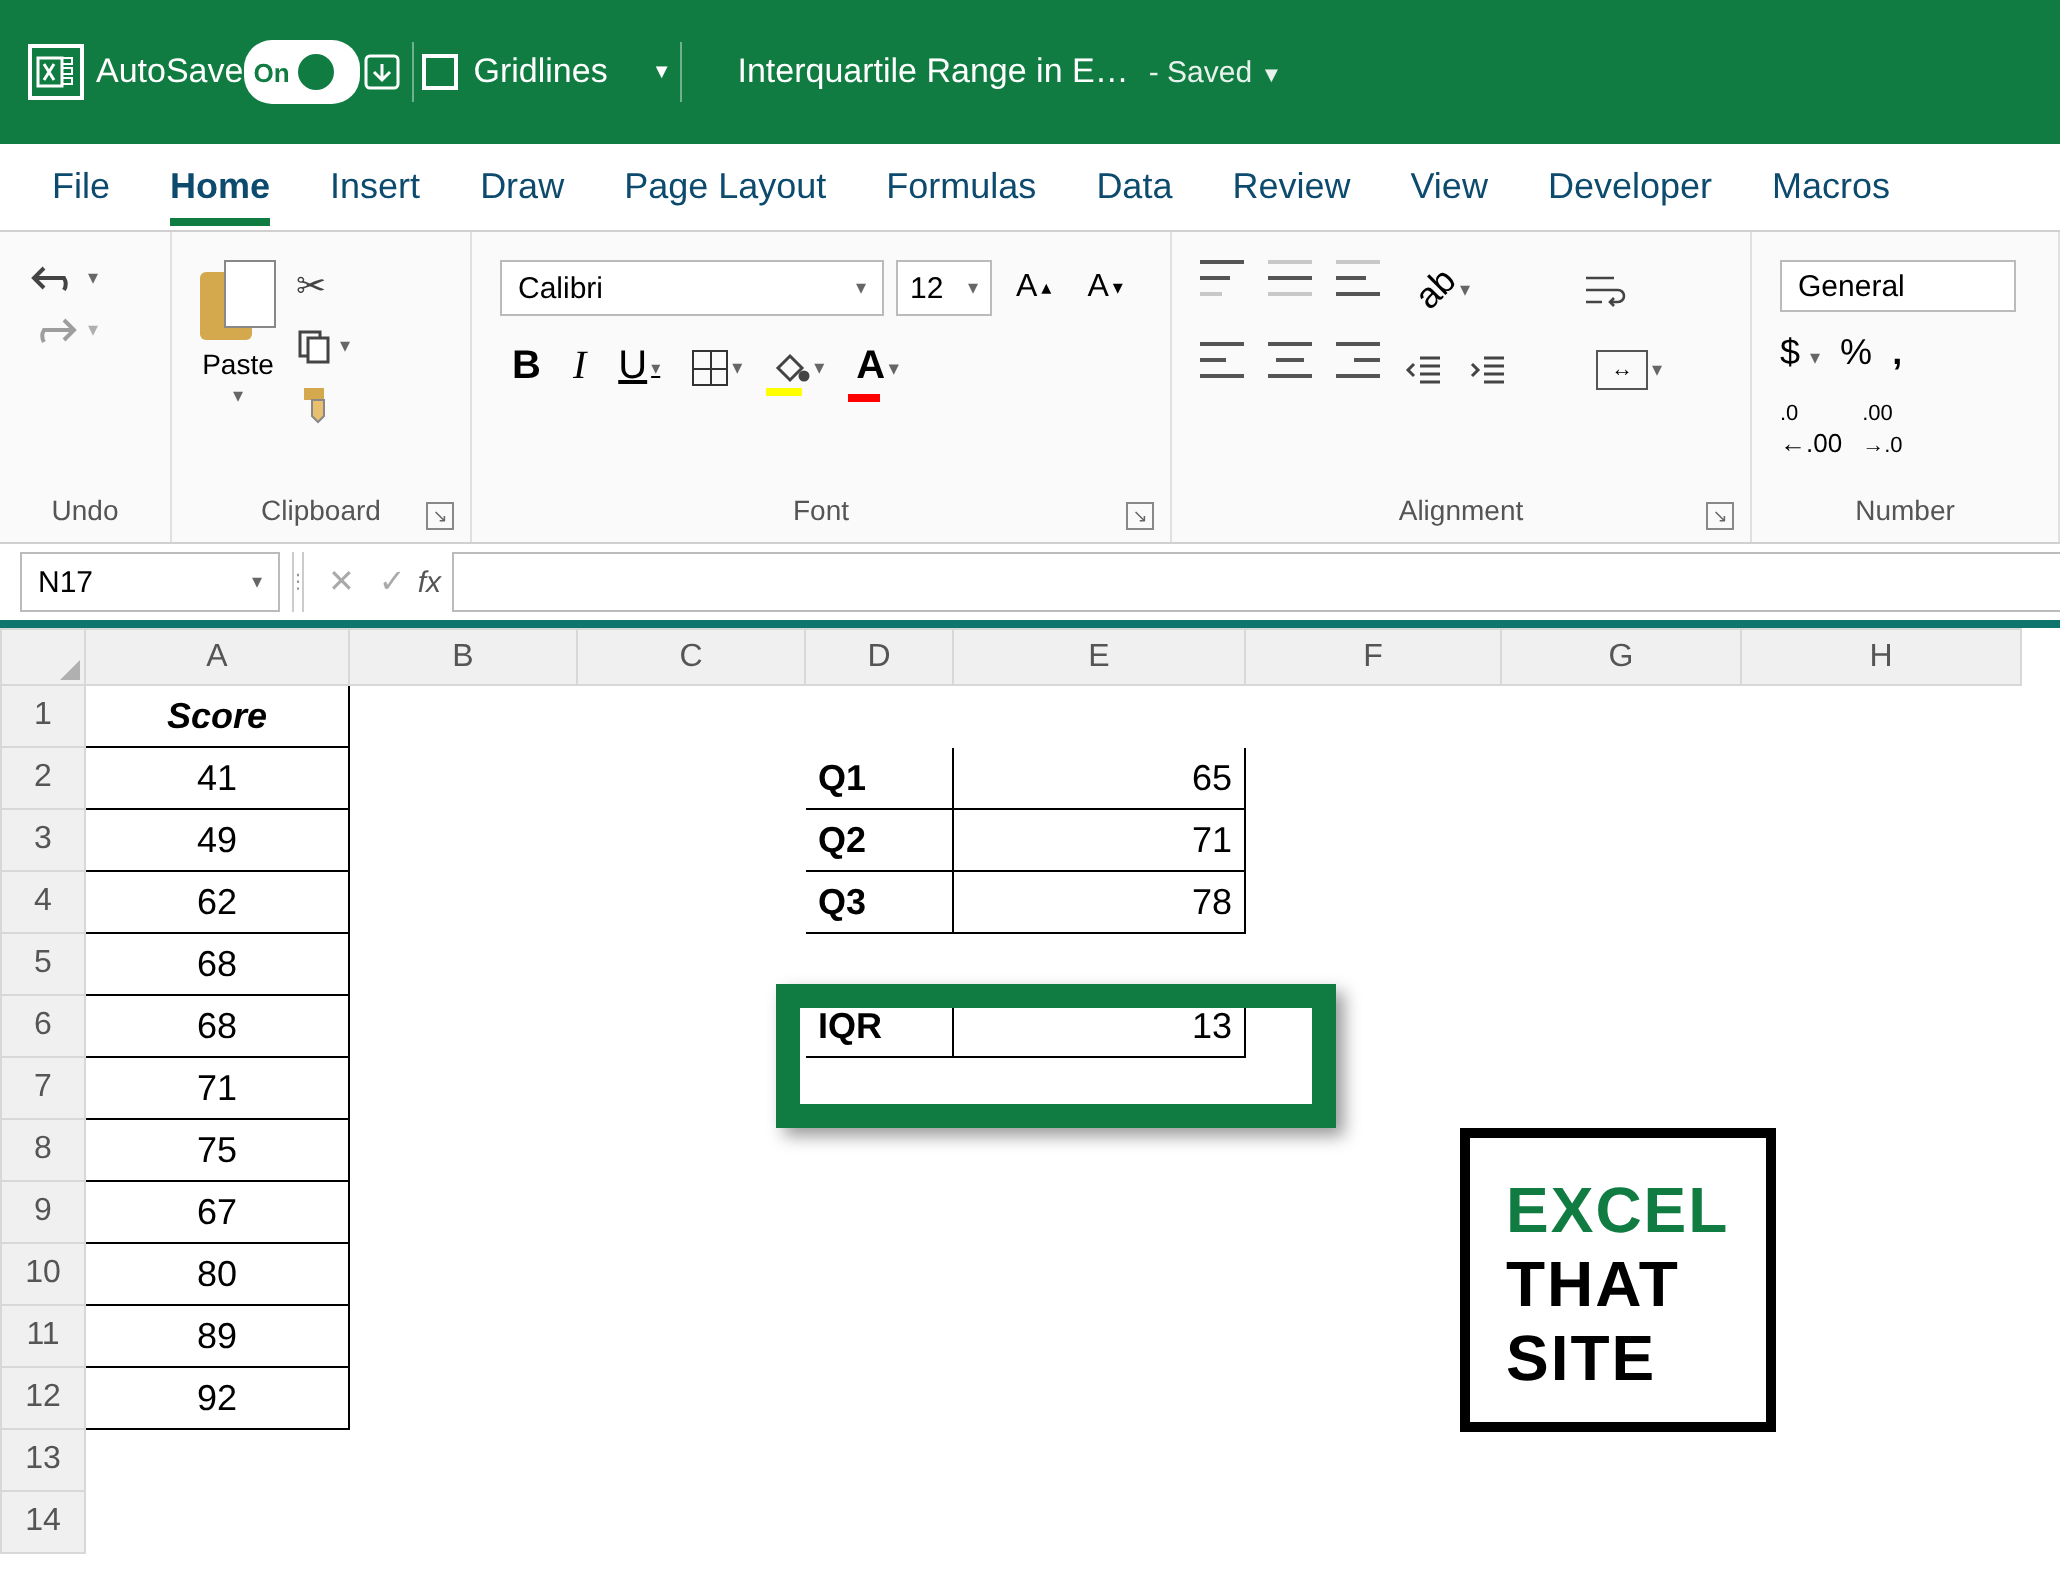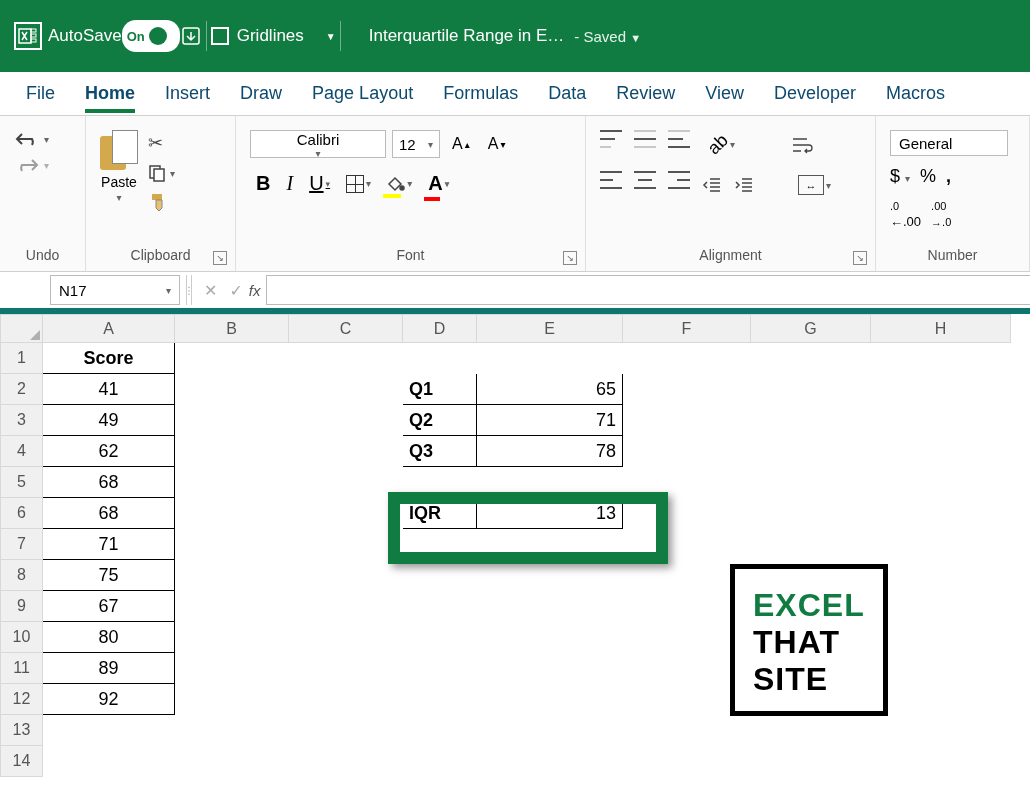--- a/index.html
+++ b/index.html
@@ -44,21 +44,21 @@
 .paste-col { display: flex; flex-direction: column; align-items: center; gap: 2px; }
 .paste-icon { width: 38px; height: 42px; position: relative; }
 .clipboard-back { position: absolute; top: 6px; left: 0; width: 26px; height: 34px; background: #d4a84c; border-radius: 3px; }
 .clipboard-front { position: absolute; top: 0; left: 12px; width: 26px; height: 34px; background: #fff; border: 1px solid #888; }
 .paste-label { font-size: 14px; }
 .clip-col { display: flex; flex-direction: column; gap: 10px; padding-top: 2px; }
 .clip-btn { display: flex; align-items: center; gap: 4px; font-size: 18px; color: #444; }
 
 
 .font-row1 { display: flex; gap: 6px; align-items: center; }
-.font-combo { border: 1px solid #bbb; height: 28px; width: 136px; padding: 0 8px; display: flex; align-items: center; justify-content: space-between; font-size: 15px; background: #fff; flex-direction: column; }
+.font-combo { border: 1px solid #bbb; height: 28px; width: 192px; padding: 0 8px; display: flex; align-items: center; justify-content: space-between; font-size: 15px; background: #fff; }
 .size-combo { border: 1px solid #bbb; height: 28px; width: 48px; padding: 0 6px; display: flex; align-items: center; justify-content: space-between; font-size: 15px; background: #fff; }
 .font-btn { font-size: 18px; padding: 4px 6px; display: flex; align-items: center; gap: 2px; }
 .font-col { display: flex; flex-direction: column; gap: 10px; }
 .font-row2 { display: flex; gap: 4px; align-items: center; }
 .bold { font-weight: bold; font-size: 20px; }
 .italic { font-style: italic; font-size: 20px; font-family: serif; }
 .underline { text-decoration: underline; font-size: 20px; }
 .border-icon { width: 18px; height: 18px; border: 1px solid #333; position: relative; }
 .border-icon::before { content: ''; position: absolute; top: 50%; left: 0; right: 0; height: 1px; background: #333; }
 .border-icon::after { content: ''; position: absolute; left: 50%; top: 0; bottom: 0; width: 1px; background: #333; }
@@ -77,38 +77,38 @@
 .orient-btn { font-size: 18px; }
 .wh { width: 26px; height: 20px; border: 1px solid #555; display: flex; align-items: center; justify-content: center; }
 
 
 .num-col { display: flex; flex-direction: column; gap: 10px; }
 .num-combo { border: 1px solid #bbb; height: 26px; width: 118px; padding: 0 8px; display: flex; align-items: center; font-size: 15px; background: #fff; }
 .num-row { display: flex; gap: 10px; align-items: center; font-size: 18px; }
 .dec-btn { font-size: 14px; position: relative; }
 
 
-.formula-bar { height: 42px; display: flex; align-items: center; border-bottom: 6px solid #0f766e; background: #fff; padding-left: 40px; }
+.formula-bar { height: 42px; display: flex; align-items: center; border-bottom: 4px solid #0f766e; background: #fff; }
 .name-box { width: 130px; border: 1px solid #bbb; height: 30px; margin-left: 10px; display: flex; align-items: center; justify-content: space-between; padding: 0 8px; font-size: 15px; }
 .fb-sep { width: 6px; height: 30px; border-left: 1px solid #ccc; border-right: 1px solid #ccc; margin: 0 6px; display: flex; align-items: center; justify-content: center; color: #999; font-size: 10px; }
 .fb-btn { padding: 0 6px; font-size: 16px; color: #aaa; }
 .fx { font-style: italic; font-size: 15px; color: #555; margin-right: 6px; }
 .formula-input { flex: 1; height: 30px; border: 1px solid #bbb; border-right: none; }
 
 
 .grid { position: relative; }
 .grid-table { border-collapse: collapse; }
 .col-head { background: #f0f0f0; border: 1px solid #d8d8d8; text-align: center; font-size: 16px; color: #555; height: 28px; }
 .row-head { background: #f0f0f0; border: 1px solid #d8d8d8; text-align: center; font-size: 16px; color: #555; width: 42px; }
 .corner { background: #f0f0f0; border: 1px solid #d8d8d8; width: 42px; height: 28px; position: relative; }
 .corner::after { content: ''; position: absolute; bottom: 2px; right: 2px; border-style: solid; border-width: 0 0 10px 10px; border-color: transparent transparent #b0b0b0 transparent; }
 .cell { border: 1px solid transparent; height: 31px; font-size: 18px; padding: 0 6px; }
 .cA { width: 132px; } .cB { width: 114px; } .cC { width: 114px; } .cD { width: 74px; } .cE { width: 146px; } .cF { width: 128px; } .cG { width: 120px; } .cH { width: 140px; }
 .data-border-all { border: 1px solid #000; }
-.hdr-cell { font-weight: bold; text-align: center; }
+.hdr-cell { font-weight: bold; text-align: center; font-style: italic; }
 .num-cell { text-align: center; }
 .q-label { font-weight: bold; text-align: left; }
 .q-val { text-align: right; }
 
 
 .highlight { position: absolute; border: 12px solid #107c41; box-shadow: 4px 4px 8px rgba(0,0,0,0.4); }
 
 
 .watermark { position: absolute; border: 5px solid #000; padding: 18px 18px 14px; }
 .wm-line { font-size: 32px; font-weight: 900; letter-spacing: 1px; line-height: 1.15; }

